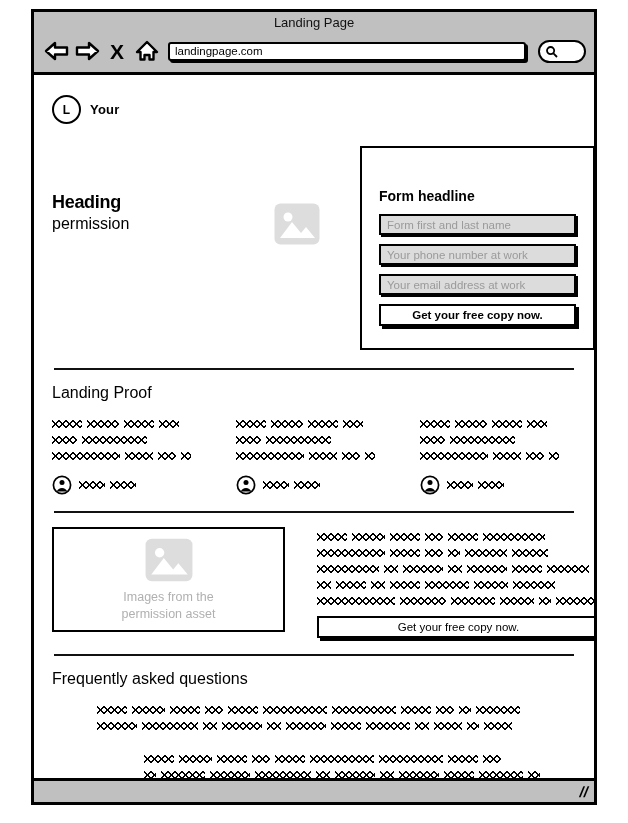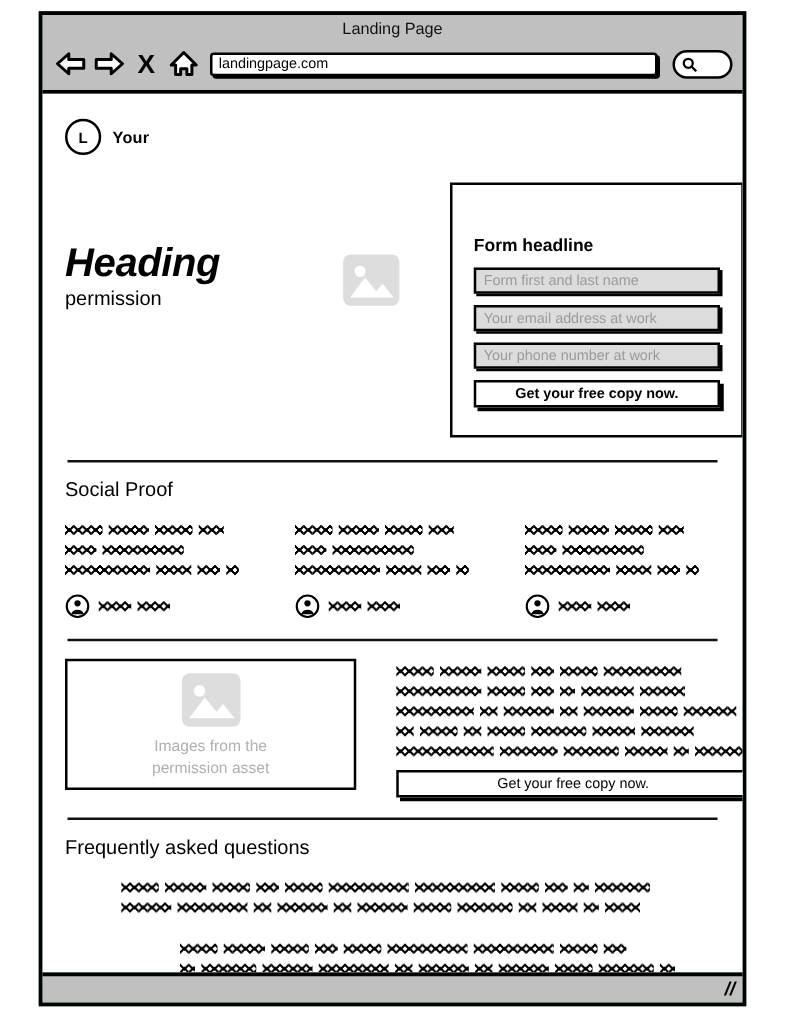--- a/index.html
+++ b/index.html
@@ -10,21 +10,21 @@
   body { width: 628px; height: 823px; overflow: hidden; }
 
   .page { position: relative; width: 628px; height: 823px; background: #fff; }
 
   
   .browser {
     position: absolute;
     left: 31px; top: 9px;
     width: 566px; height: 796px;
     border: 3px solid #000;
-    background: #15803d;
+    background: #f0abfc;
     box-sizing: border-box;
   }
 
   .chrome {
     position: relative;
     height: 63px;
     background: #c0c0c0;
     border-bottom: 3px solid #000;
     box-sizing: border-box;
   }
@@ -109,21 +109,21 @@
   .hero {
     display: flex;
     align-items: flex-start;
     margin-top: 18px;
   }
   .hero-left {
     width: 190px;
     padding-top: 50px;
     flex: 0 0 auto;
   }
-  .hero-head { font-size: 32px; font-weight: bold; letter-spacing: -0.3px; font-style: italic; }
+  .hero-head { font-size: 18px; font-weight: bold; letter-spacing: -0.3px; }
   .hero-sub  { font-size: 16px; margin-top: 2px; }
 
   .hero-img {
     flex: 0 0 auto;
     padding-top: 60px;
     width: 110px;
     display: flex; justify-content: center;
   }
 
   .form-panel {
@@ -314,33 +314,33 @@
           </svg>
         </div>
 
         <div class="form-panel">
           <div class="form-headline">Form headline</div>
 
           <div class="field">
             <span>Form first and last name</span>
           </div>
           <div class="field">
+            <span>Your phone number at work</span>
+          </div>
+          <div class="field">
             <span>Your email address at work</span>
           </div>
-          <div class="field">
-            <span>Your phone number at work</span>
-          </div>
 
           <div class="cta">Get your free copy now.</div>
         </div>
       </div>
 
       <div class="divider"></div>
 
-      <div class="section-title">Social Proof</div>
+      <div class="section-title">Landing Proof</div>
       <div class="proof-row">
         <div class="proof-col">
           <div class="scribbles">
               <div class="sline">
                 <span class="sw" style="width: 30px;"></span>
                 <span class="sw" style="width: 32px;"></span>
                 <span class="sw" style="width: 30px;"></span>
                 <span class="sw" style="width: 20px;"></span>
               </div>
               <div class="sline">

